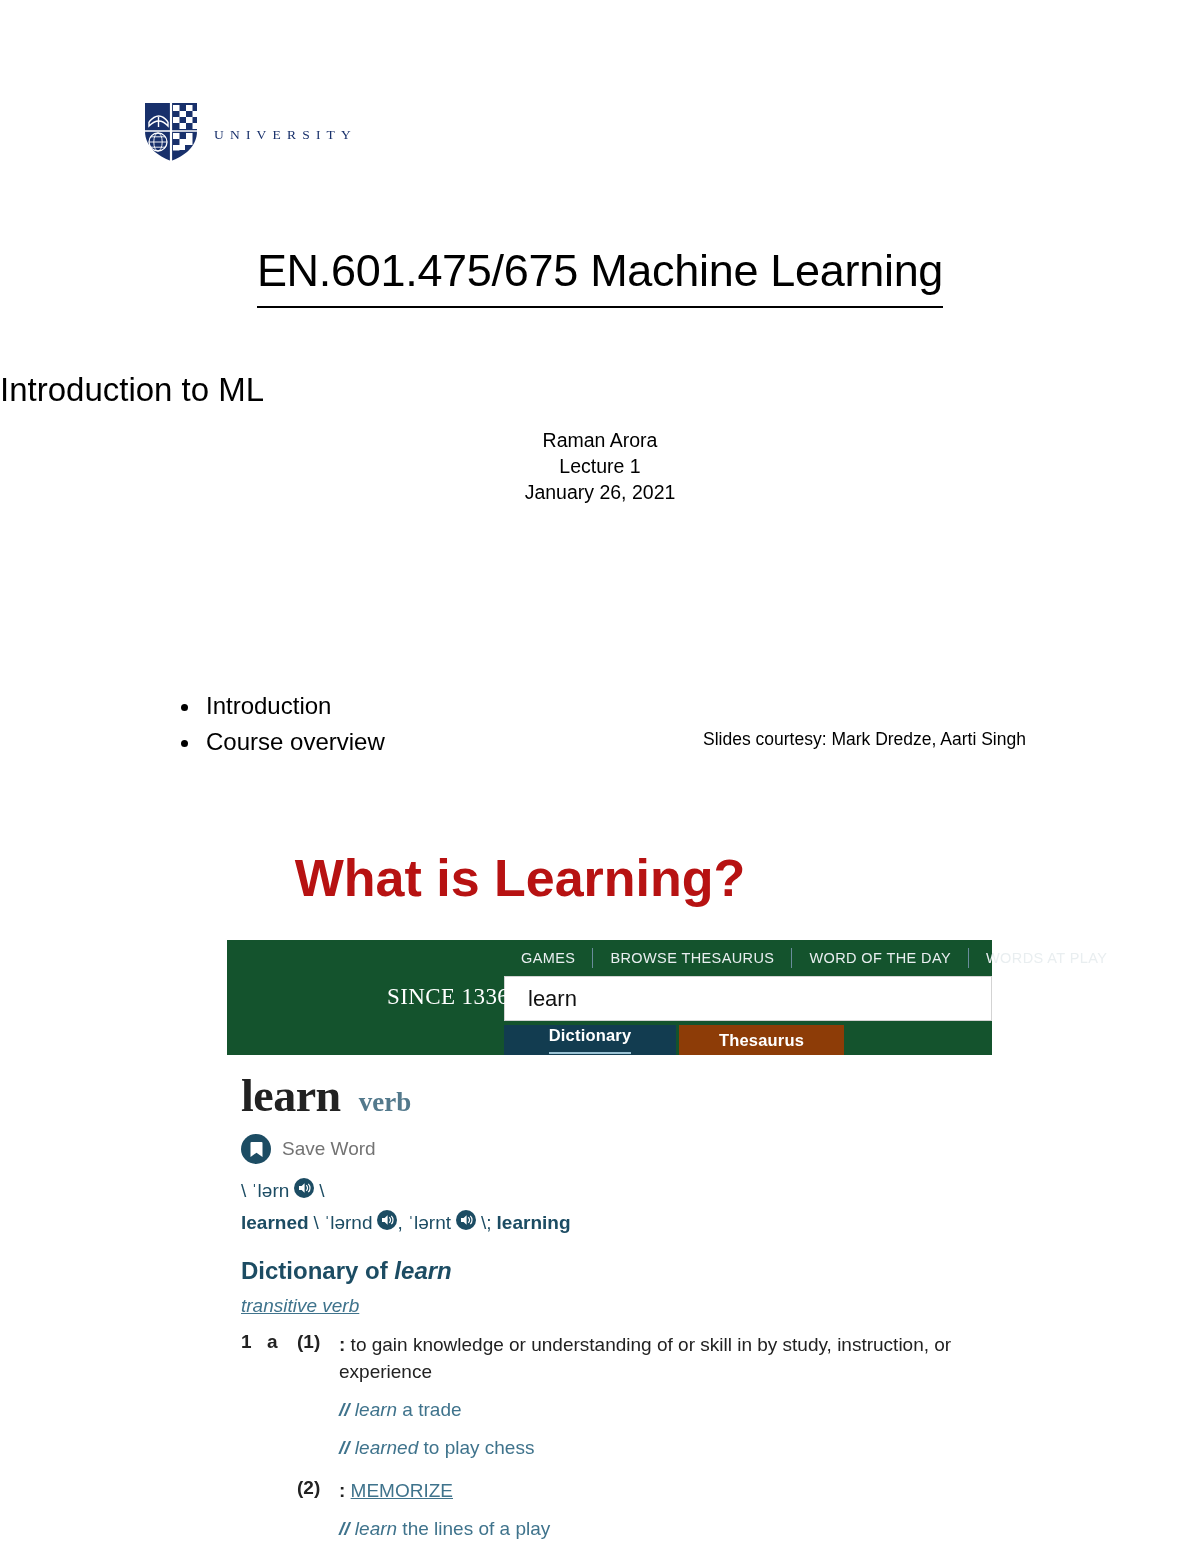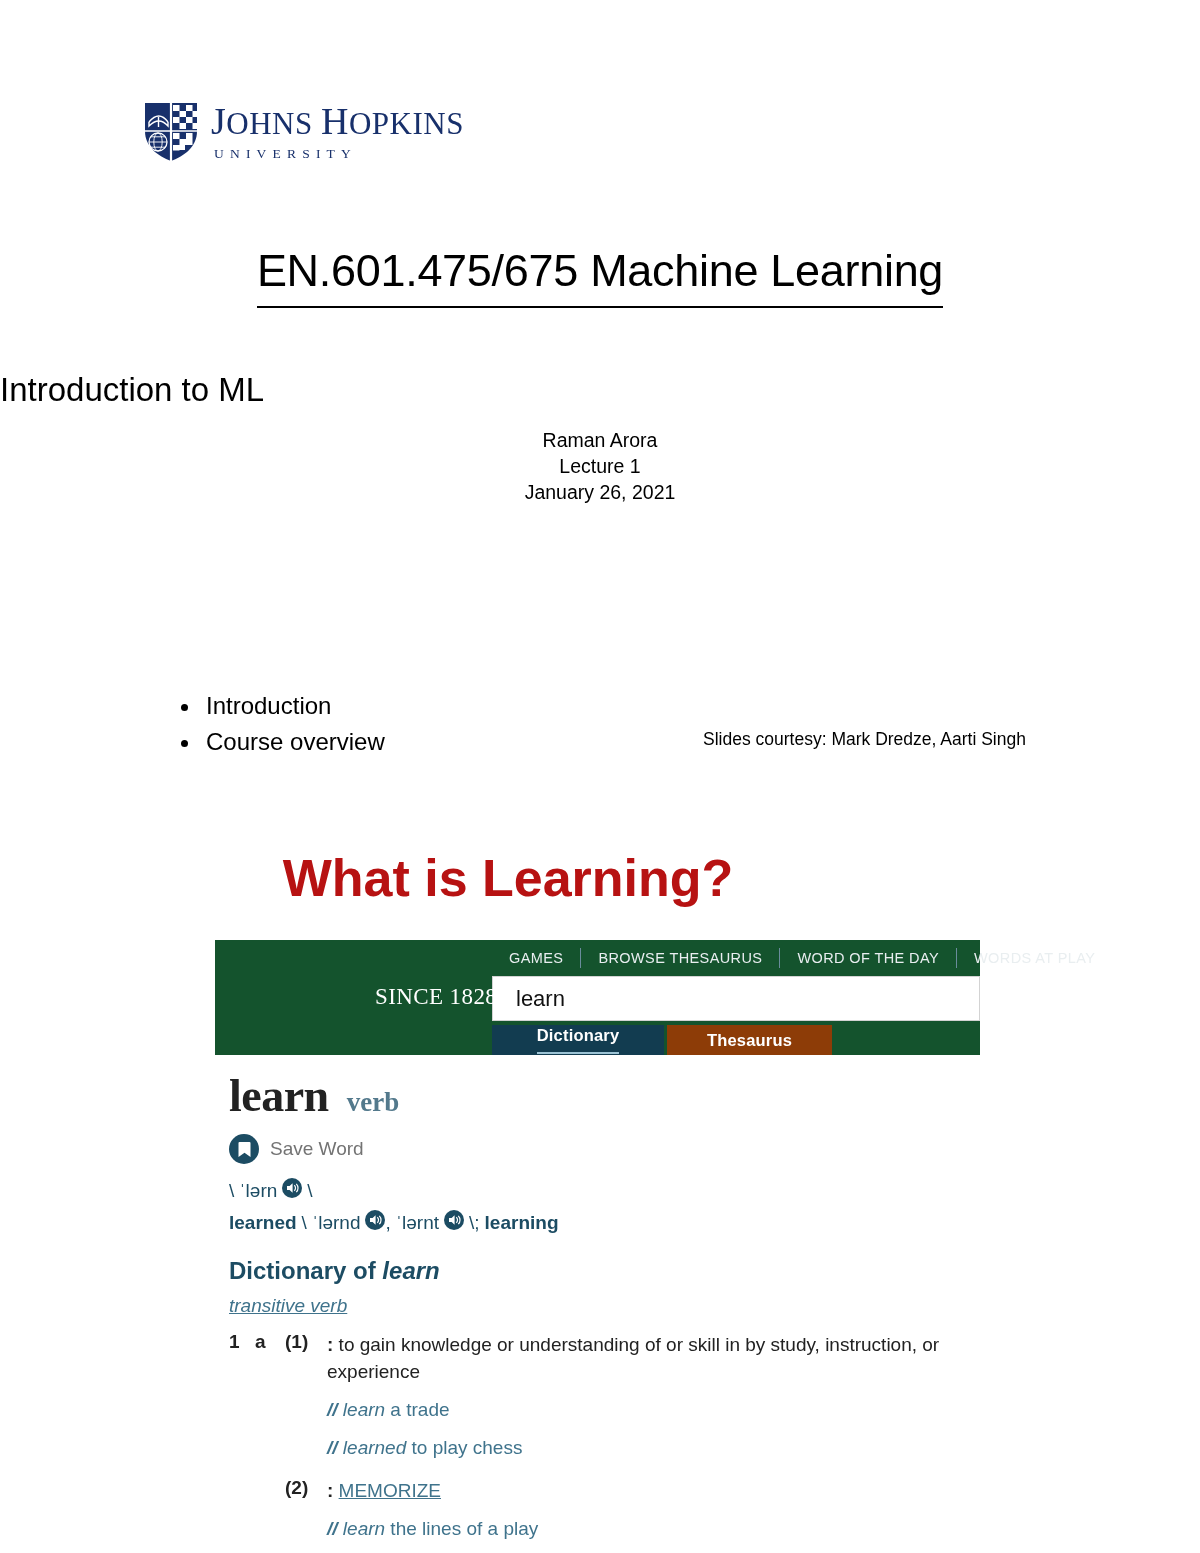--- a/index.html
+++ b/index.html
@@ -90,21 +90,21 @@
 
   .credit {
     position: absolute;
     left: 703px;
     top: 729px;
     font-size: 17.5px;
     white-space: nowrap;
   }
 
   
-  .slide2 { position: absolute; left: 0; top: 800px; width: 1016px; height: 753px; }
+  .slide2 { position: absolute; left: 12px; top: 800px; width: 1016px; height: 753px; }
 
   .wil-title {
     position: absolute;
     left: 0; right: 0;
     top: 48px;
     text-align: center;
     font-size: 52px;
     font-weight: bold;
     color: #b71212;
   }
@@ -366,21 +366,20 @@
       </g>
       <circle cx="15" cy="42" r="9" fill="none" stroke="#ffffff" stroke-width="1.3"></circle>
       <g stroke="#ffffff" stroke-width="0.9" fill="none">
         <ellipse cx="15" cy="42" rx="4.2" ry="9"></ellipse>
         <path d="M6 42 h18"></path>
         <path d="M7.4 36.8 h15.2"></path>
         <path d="M7.4 47.2 h15.2"></path>
       </g>
     </svg>
     <div class="jhu-words">
-      <div class="jhu-name"><span class="cap">J</span><span>OHNS </span><span class="cap">H</span><span>OPKINS</span></div>
       <div class="jhu-sub">UNIVERSITY</div>
     </div>
   </div>
 
   <div class="course-title">
     <span class="ul">EN.601.475/675 Machine Learning</span>
   </div>
 
   <div class="subtitle">Introduction to ML</div>
 
@@ -424,21 +423,21 @@
 
       <div class="mw-tabs">
         <div class="mw-tab mw-tab-dict">
           <span>Dictionary</span>
         </div>
         <div class="mw-tab mw-tab-thes">
           <span>Thesaurus</span>
         </div>
       </div>
 
-      <div class="mw-since">SINCE 1828</div>
+      <div class="mw-since">SINCE 1336</div>
     </div>
 
     <div class="mw-body">
 
       <div class="headword-row">
         <span class="headword">learn</span>
         <span class="pos">verb</span>
       </div>
 
       <div class="save-word">

